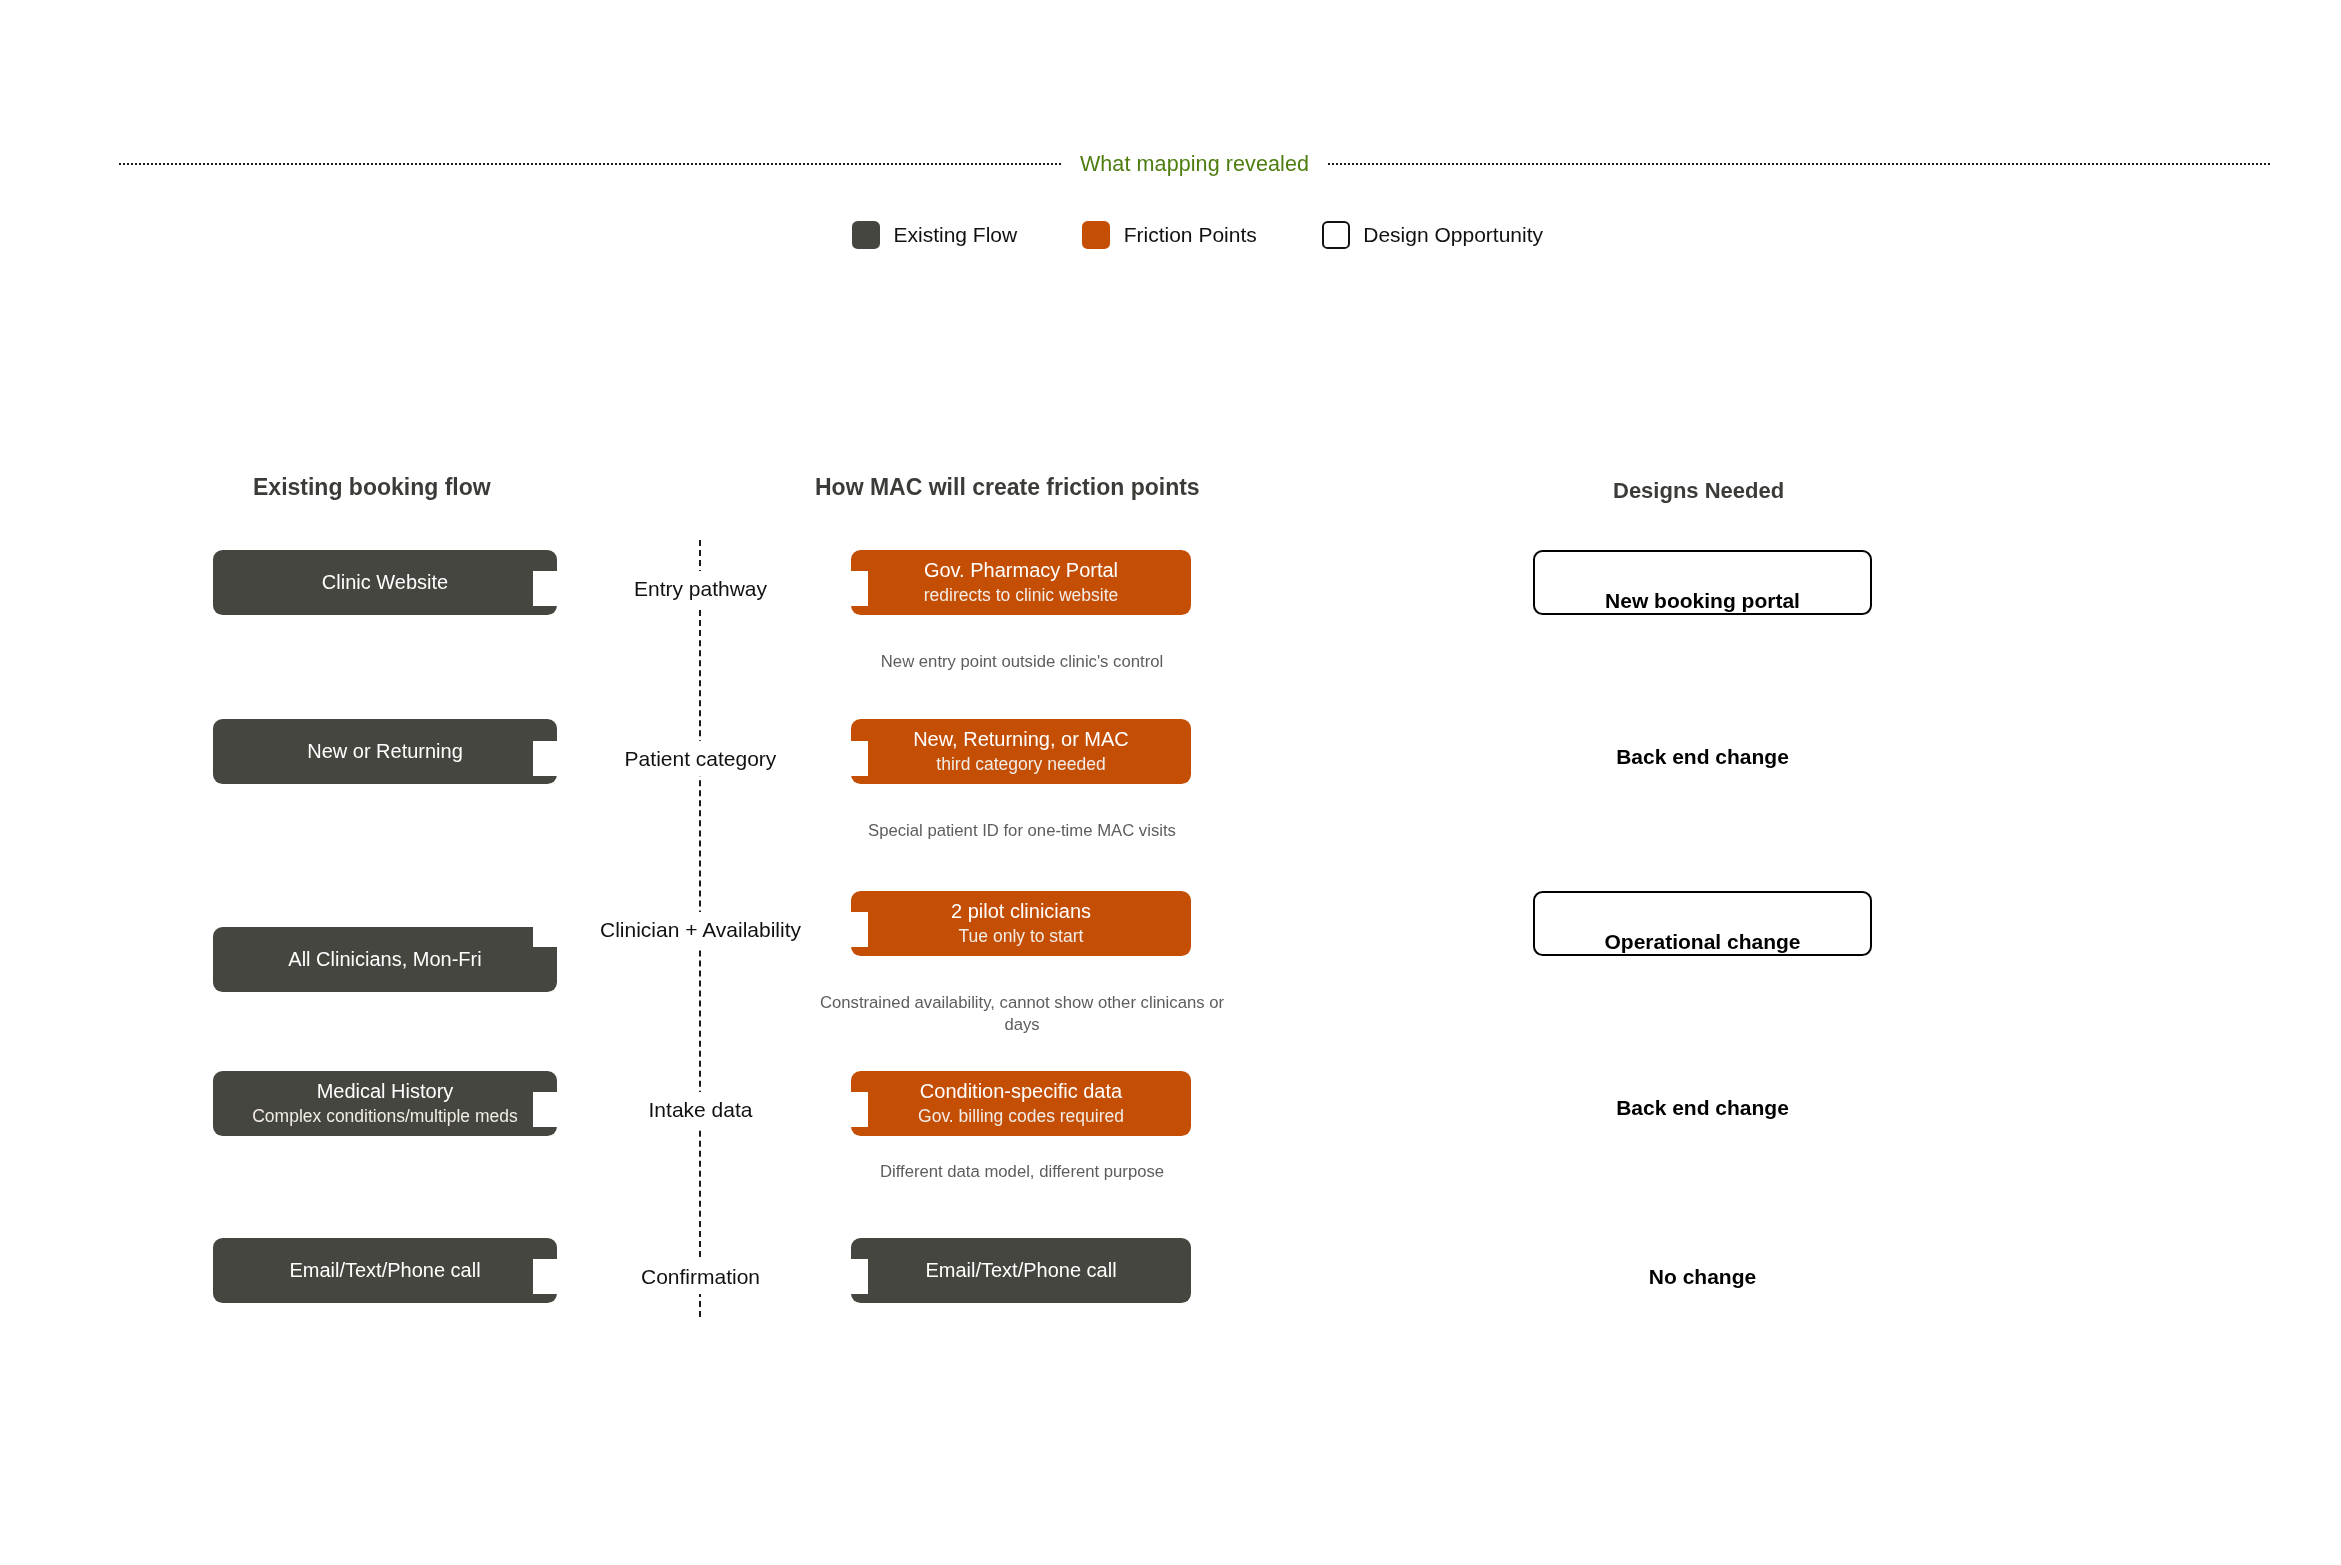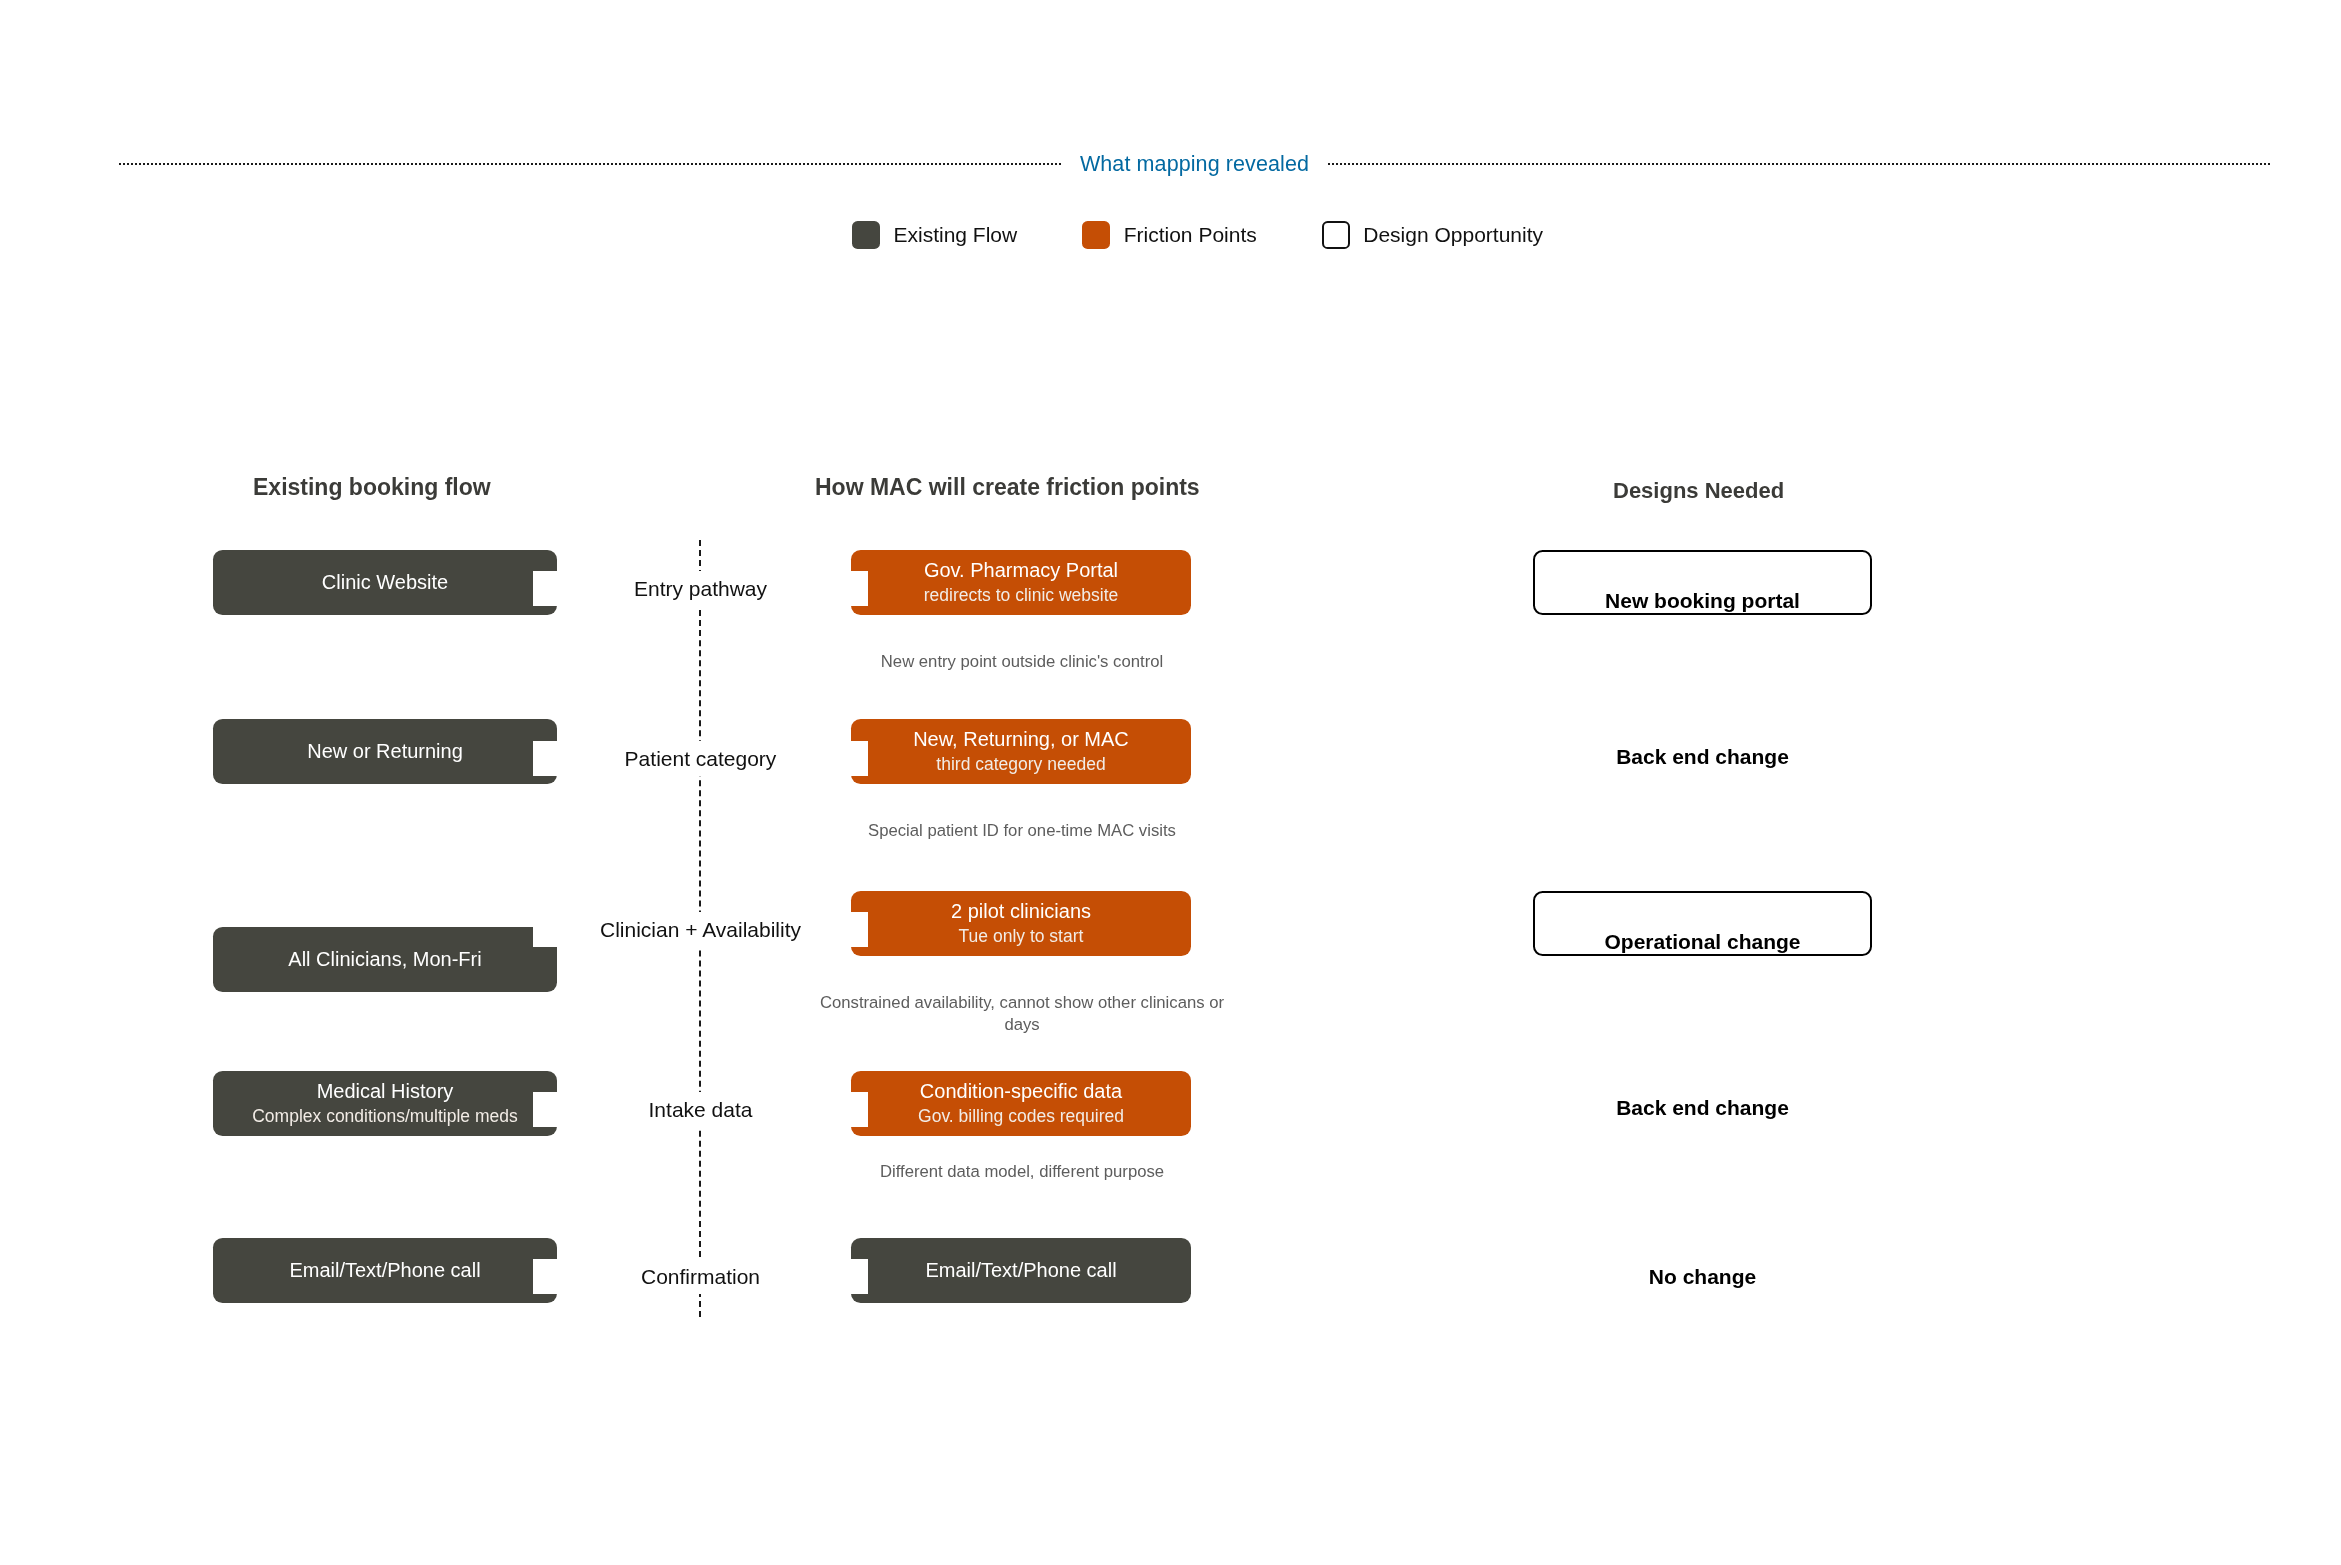--- a/index.html
+++ b/index.html
@@ -31,21 +31,21 @@
   }
   .dot-rule {
     flex: 1 1 auto;
     height: 0;
     border-top: 2.4px dotted #1a1a1a;
   }
   .section-header-title {
     flex: 0 0 auto;
     font-size: 21.5px;
     font-weight: 400;
-    color: #0369a1;
+    color: #4d7c0f;
     letter-spacing: 0.1px;
     white-space: nowrap;
   }
 
   
   .legend {
     position: absolute;
     left: 852px;
     top: 221px;
     display: flex;

